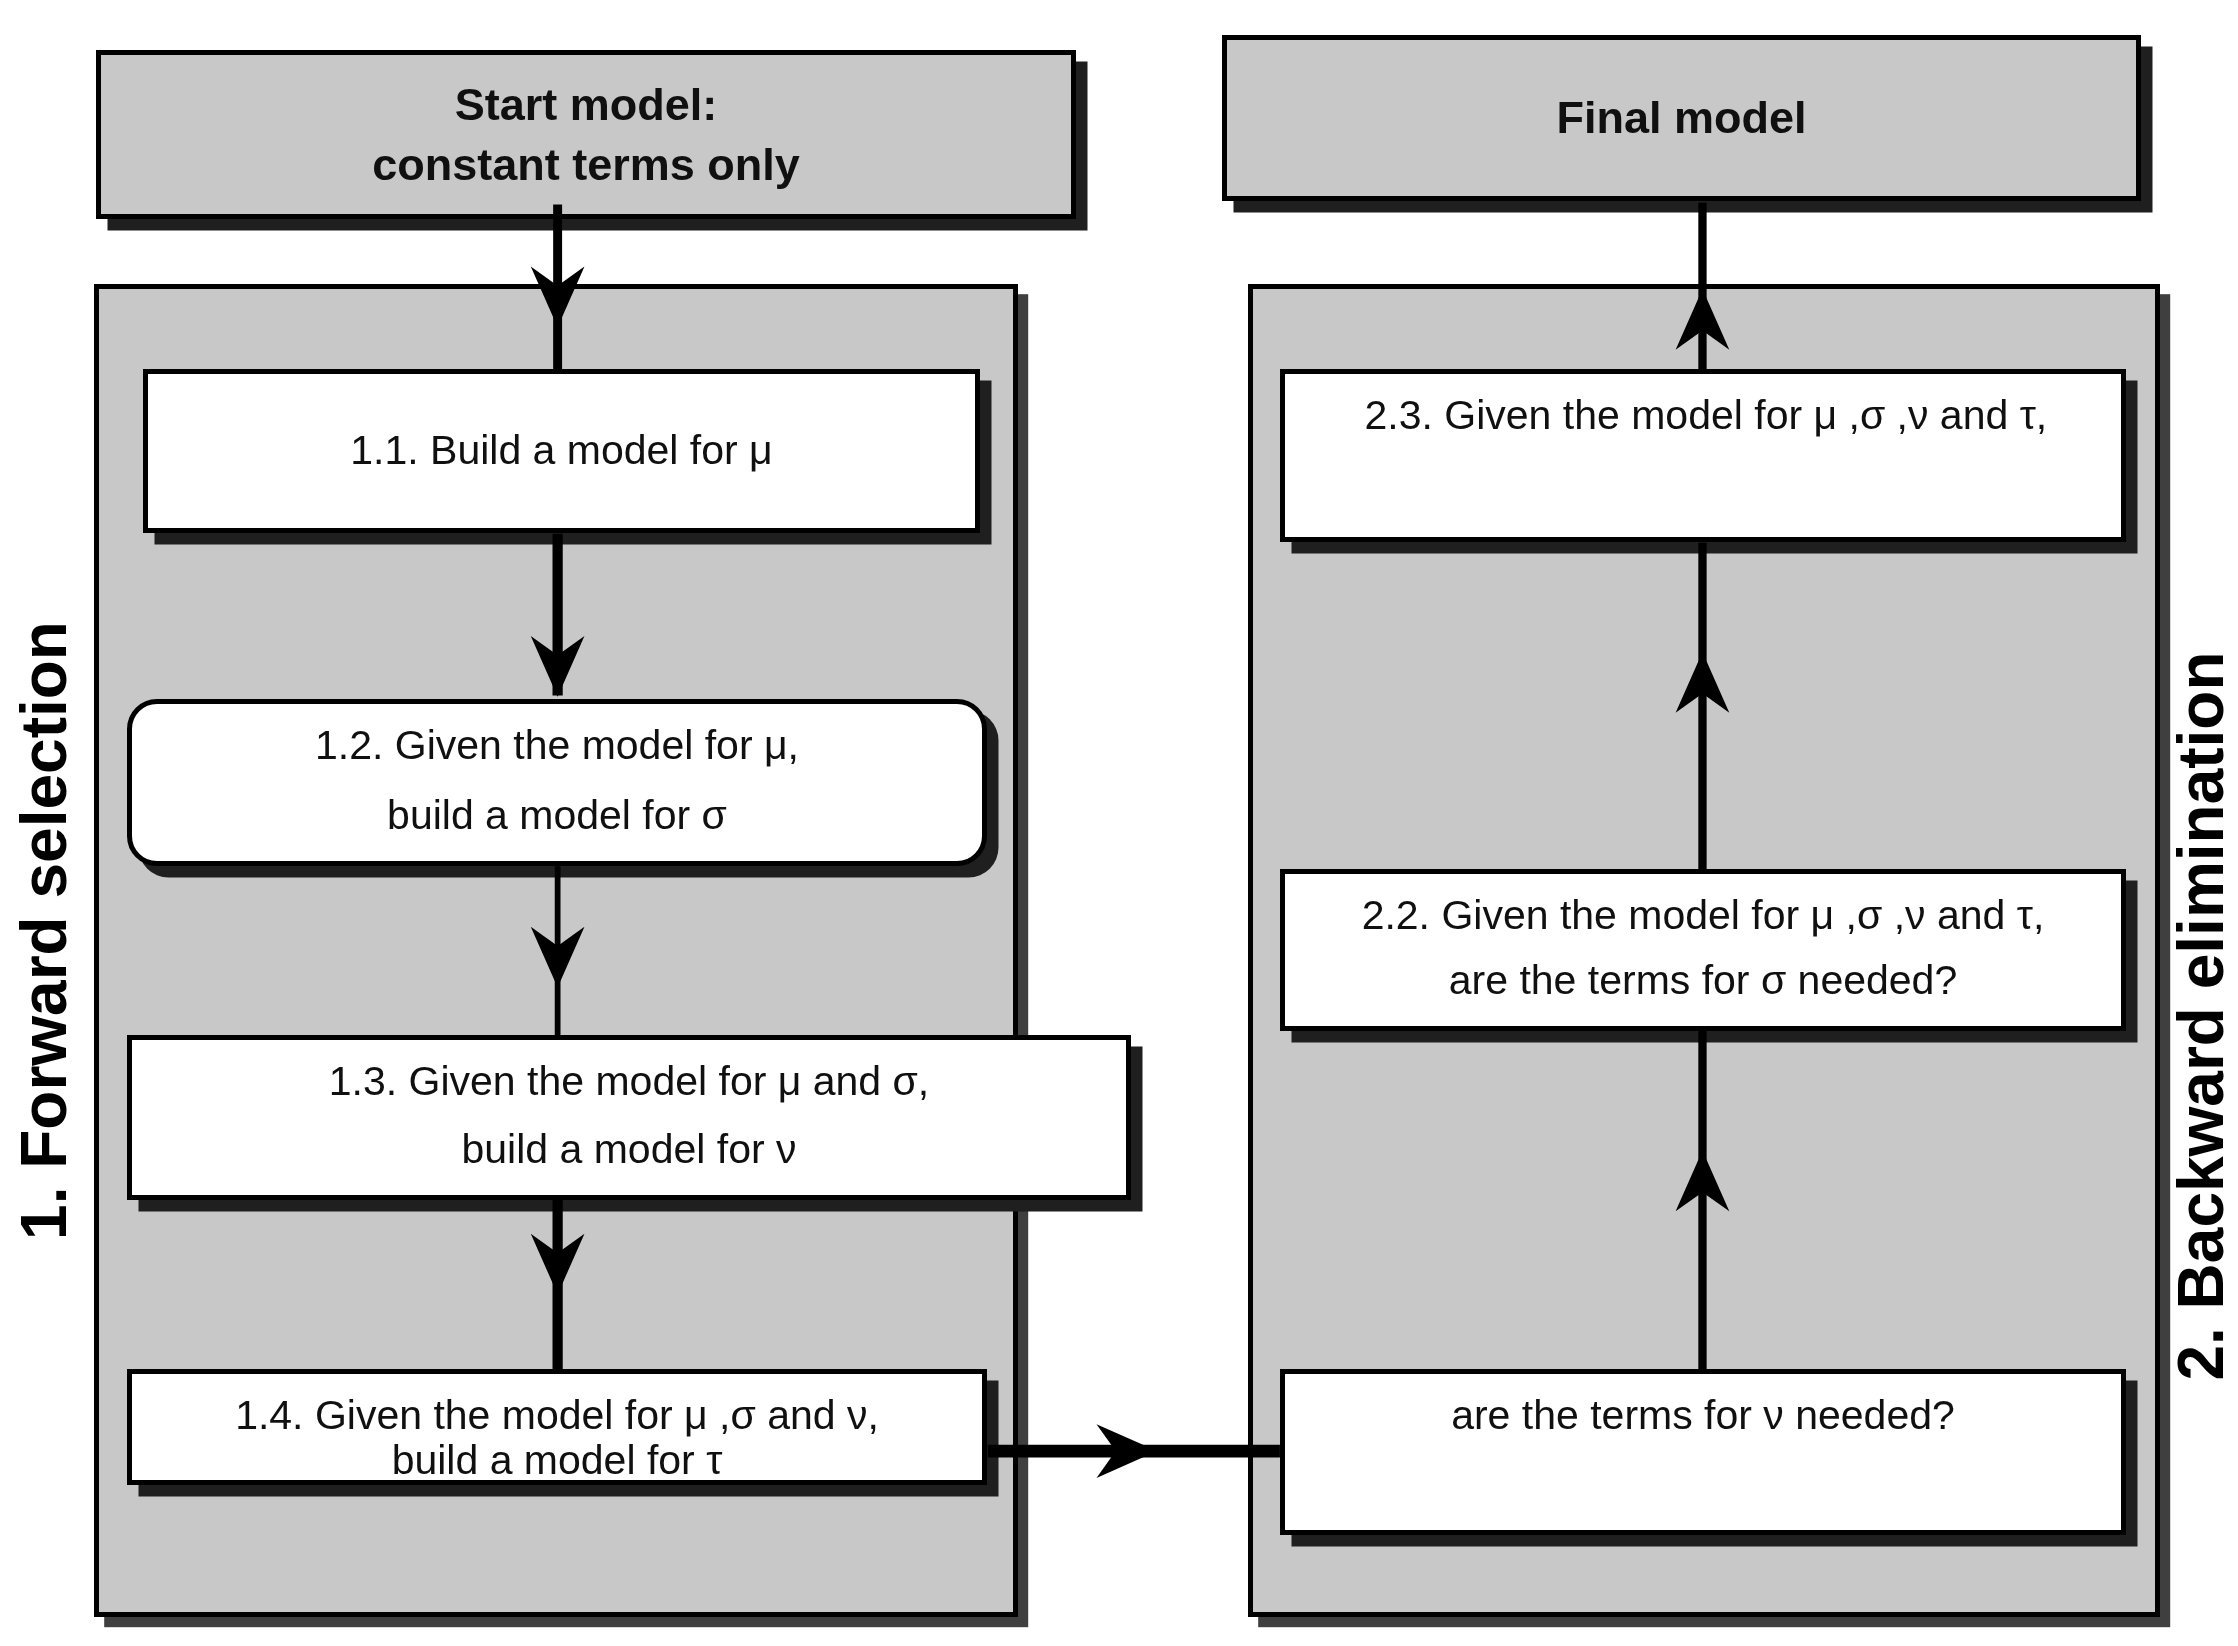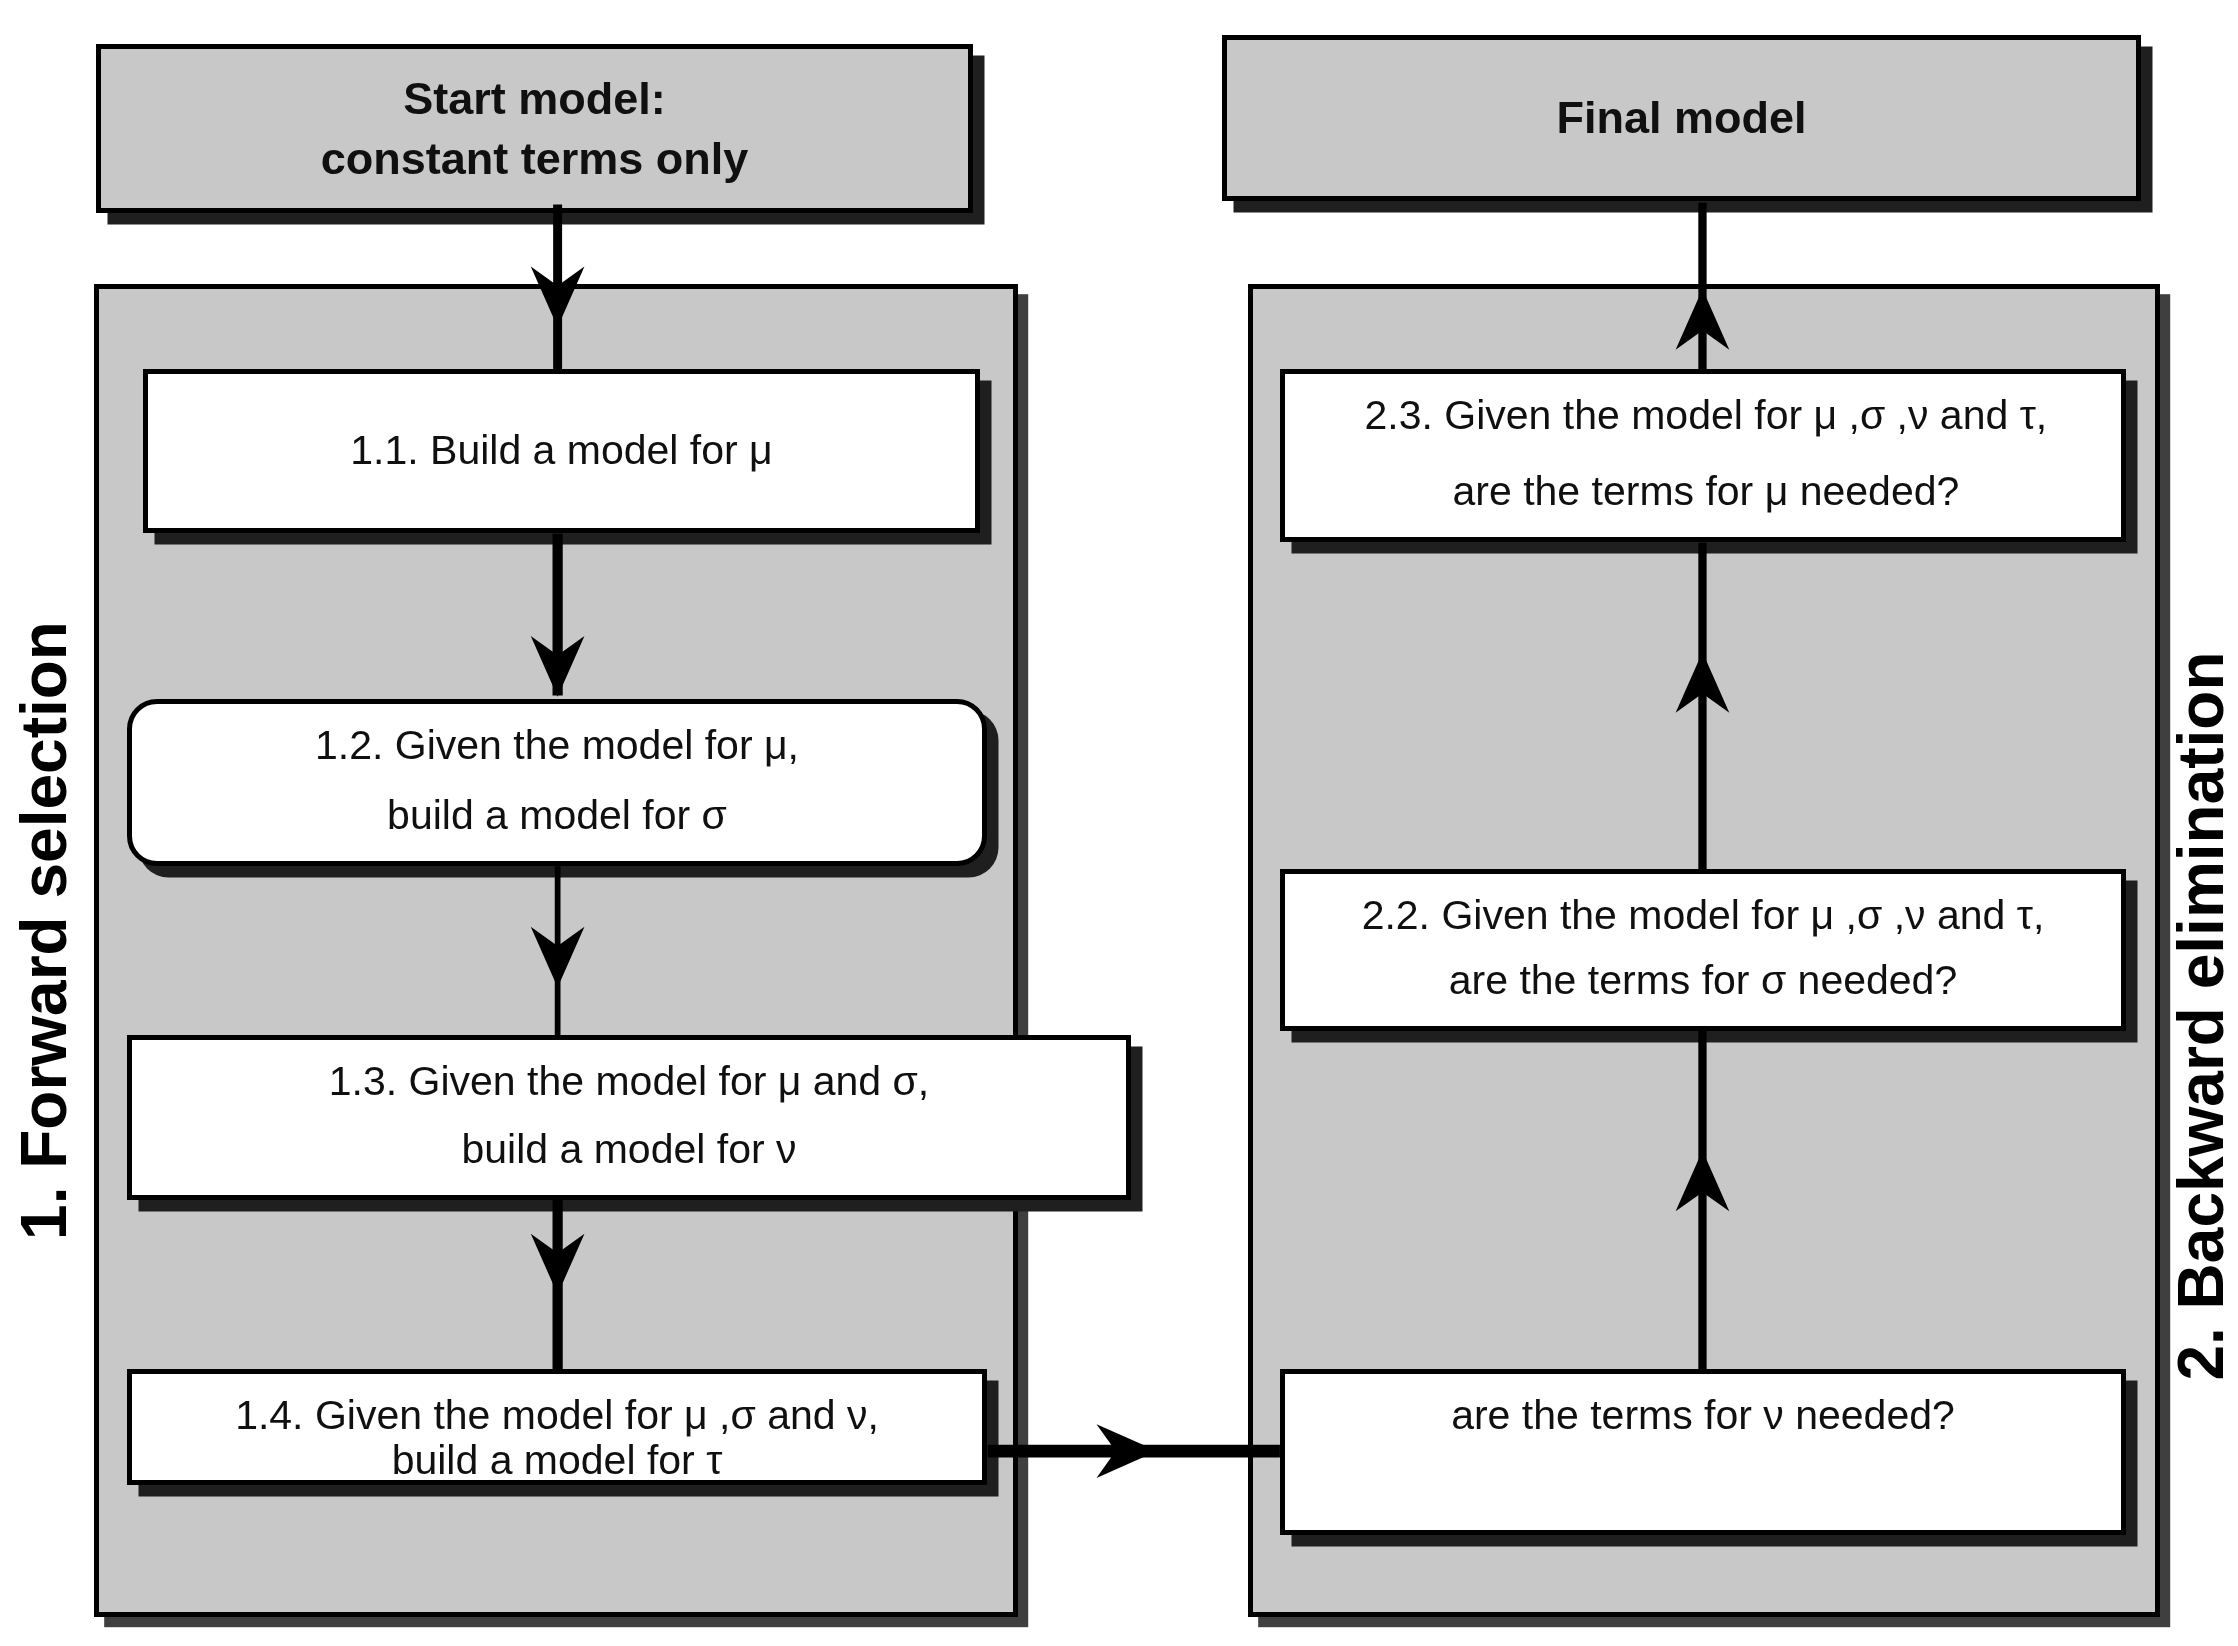--- a/index.html
+++ b/index.html
@@ -33,21 +33,21 @@
     align-items:center;
     text-align:center;
   }
   .header{
     background:#c8c8c8;
     justify-content:center;
     font-weight:bold;
     font-size:45px;
     line-height:1.32;
   }
-  .header.start{left:96px;top:44px;width:877px;height:169px;}
+  .header.start{left:96px;top:50px;width:980px;height:169px;}
   .header.final{left:1222px;top:35px;width:919px;height:166px;}
 
   .step{
     background:#ffffff;
     font-size:41px;
     line-height:1.1;
     justify-content:space-between;
     padding:19px 10.2px 23px 10.2px;
   }
   .step.single{justify-content:center;padding:12.8px 10.2px;}
@@ -114,21 +114,20 @@
     <span>1.3. Given the model for μ and σ,</span>
     <span>build a model for ν</span>
   </div>
   <div class="node step b14">
     <span>1.4. Given the model for μ ,σ and ν,</span>
     <span>build a model for τ</span>
   </div>
 
   <div class="node step b23">
     <span>2.3. Given the model for μ ,σ ,ν and τ,</span>
-    <span>are the terms for μ needed?</span>
   </div>
   <div class="node step b22">
     <span>2.2. Given the model for μ ,σ ,ν and τ,</span>
     <span>are the terms for σ needed?</span>
   </div>
   <div class="node step b21">
     <span>are the terms for ν needed?</span>
   </div>
 
   <svg id="arrows" width="2239" height="1646" viewBox="0 0 3502 2575">

